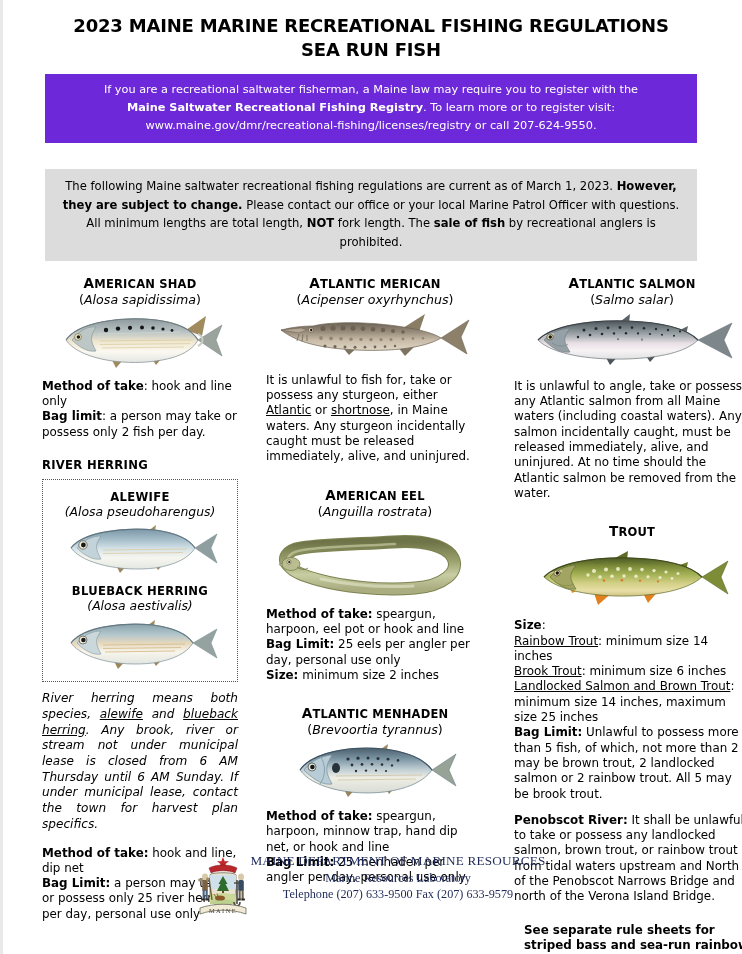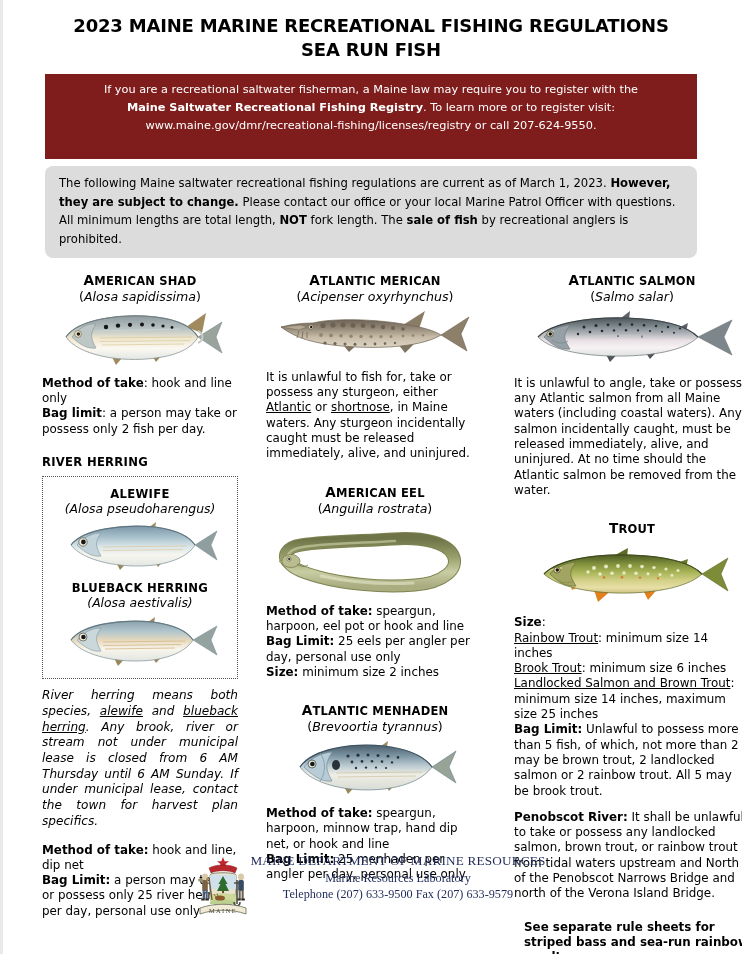--- a/index.html
+++ b/index.html
@@ -18,39 +18,38 @@
   
   .title-wrap { padding: 14px 40px 0 40px; text-align:center; }
   .title-line {
     font-weight: bold; font-size: 18px; letter-spacing: -0.2px;
     line-height: 1.34; color:#000;
   }
 
   
   .olive {
     margin: 12px 45px 0 45px;
-    background: #7f1d1d;
+    background: #6d28d9;
     color:#ffffff;
     text-align:center;
-    padding: 7px 10px 24px 10px;
+    padding: 7px 10px 8px 10px;
     font-size: 11.3px;
     line-height: 1.58;
   }
   .olive b { font-weight:bold; }
 
   
   .gray {
-    margin: 7px 45px 0 45px;
+    margin: 26px 45px 0 45px;
     background: #dcdcdc;
     color:#000;
-    text-align:left;
+    text-align:center;
     padding: 8px 14px 9px 14px;
     font-size: 11.6px;
     line-height: 1.62;
-    border-radius: 8px;
   }
   .gray b { font-weight:bold; }
 
   
   .cols { display:flex; margin: 14px 40px 0 42px; gap: 16px; }
   .col { flex: 0 0 auto; }
   .col1 { width: 208px; padding-right: 12px; }
   .col2 { width: 232px; padding-right: 14px; }
   .col3 { width: 236px; }
 

